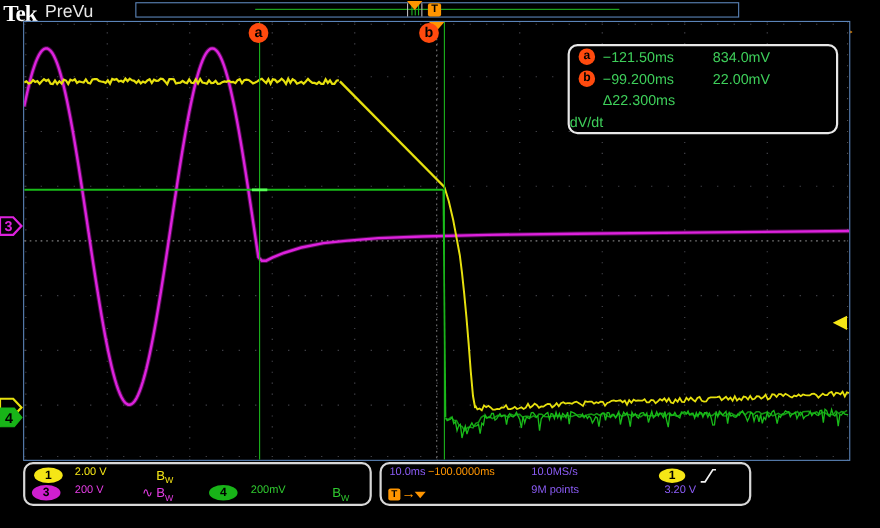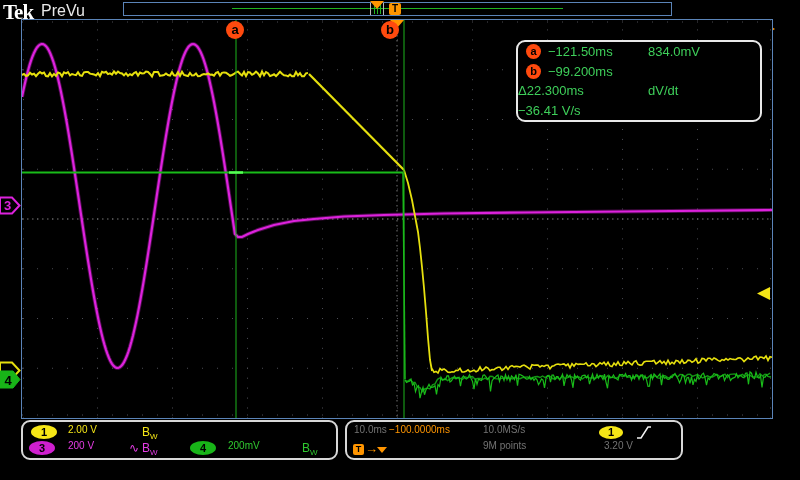--- a/index.html
+++ b/index.html
@@ -34,21 +34,21 @@
   #readout .rc{text-align:left;white-space:pre;}
   #readout .rb{margin-left:8px;width:15px;height:15px;line-height:14px;font-size:11px;border-radius:50%;background:#ff4a0e;color:#000;font-weight:bold;text-align:center;}
   
   .panel{border:2px solid #d8d8d8;border-radius:9px;background:#000;}
   #chpanel{left:21px;top:420px;width:313px;height:36px;}
   #hpanel{left:345px;top:420px;width:334px;height:36px;}
   .badge{width:26px;height:14px;border-radius:50%;color:#000;font-weight:bold;font-size:11px;text-align:center;line-height:14px;}
   .c1{color:#f5e616;} .b1{background:#f5e616;}
   .c3{color:#e43ce4;} .b3{background:#cf1fcf;}
   .c4{color:#2fc92f;} .b4{background:#18b418;}
-  .cw{color:#737373;} .co{color:#ff9500;}
+  .cw{color:#8b5cf6;} .co{color:#ff9500;}
   .rd{font-size:10px;white-space:pre;}
   .bw{font-size:12px;font-weight:normal;} .bw sub{font-size:8px;}
   .ac{font-family:"DejaVu Sans",sans-serif;font-size:12px;}
   #h-tbox{left:6px;top:22px;width:11px;height:11px;font-size:9px;line-height:11px;}
   .tri-dn{width:0;height:0;border-left:5px solid transparent;border-right:5px solid transparent;border-top:6px solid #ff9500;}
 </style>
 </head>
 <body>
 
 <div id="stage">
@@ -110,25 +110,25 @@
   <svg class="abs" style="left:757px;top:287px;width:14px;height:13px">
     <polygon points="0,6.5 13,0 13,13" fill="#f5e616"></polygon>
   </svg>
 
   <div class="abs" id="readout">
     <div class="rb">a</div>
     <div class="rc">−121.50ms</div>
     <div class="rc">834.0mV</div>
     <div class="rb">b</div>
     <div class="rc">−99.200ms</div>
+    <div class="rc">22.00mV</div>
     <div></div>
     <div class="rc">Δ22.300ms</div>
     <div></div>
     <div class="rc">dV/dt</div>
-    <div class="rc">−36.41 V/s</div>
   </div>
 
   <div class="abs panel" id="chpanel">
     <div class="abs badge b1" style="left:8px;top:3px">1</div>
     <span class="abs rd c1" style="left:45px;top:2px">2.00 V</span>
     <span class="abs bw c1" style="left:119px;top:3px"><span>B</span><sub>W</sub></span>
     <div class="abs badge b3" style="left:6px;top:19px">3</div>
     <span class="abs rd c3" style="left:45px;top:18px">200 V</span>
     <span class="abs ac c3" style="left:106px;top:19px">∿</span>
     <span class="abs bw c3" style="left:119px;top:19px"><span>B</span><sub>W</sub></span>

